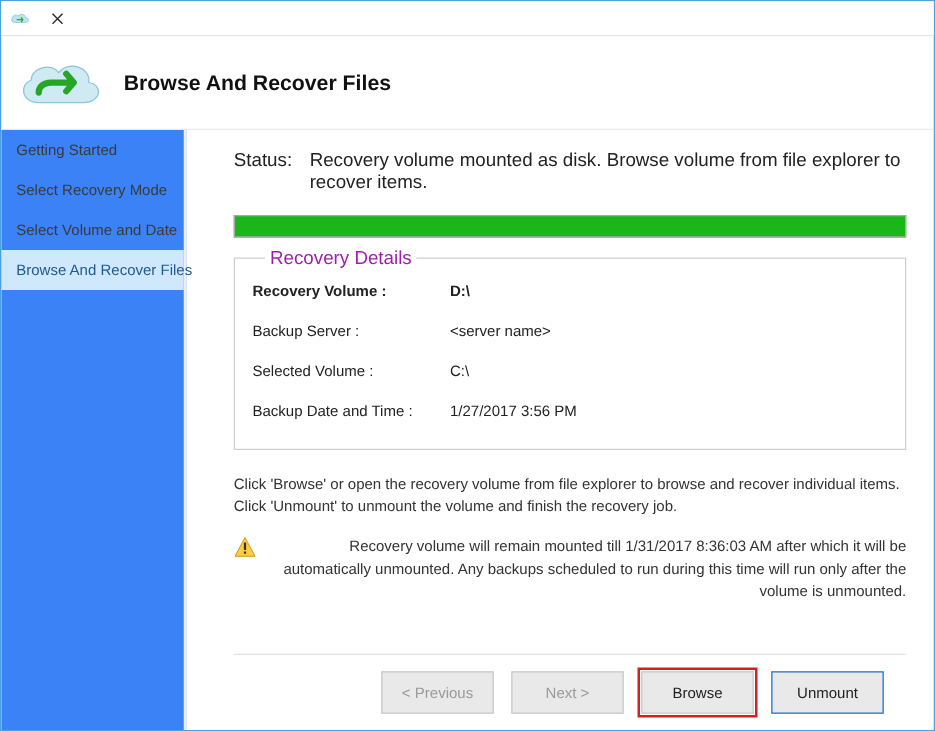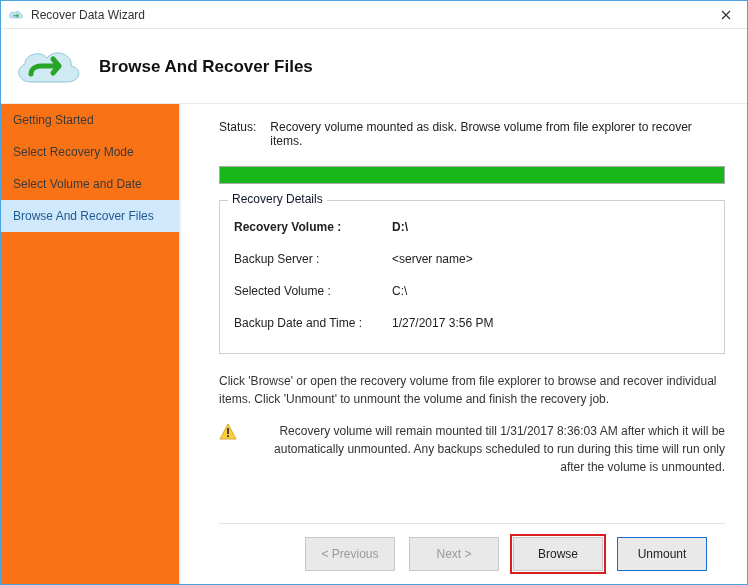--- a/index.html
+++ b/index.html
@@ -45,63 +45,63 @@
   }
   .header h1 {
     margin: 0; font-size: 17px; font-weight: 700; color: #111;
   }
   .body {
     display: flex;
     height: calc(100% - 28px - 74px);
     border-top: 1px solid #e9e9e9;
   }
   .sidebar {
-    width: 180px;
+    width: 148px;
     border-right: 2px solid #ededed;
-    background: #f97316;
+    background: #3b82f6;
   }
   .nav-item {
     padding: 9px 12px;
     font-size: 12px;
     color: #3a3a3a;
     cursor: default;
     white-space: nowrap;
   }
   .nav-item.active {
     background: #cfe8fb;
     color: #215a8f;
   }
   .main {
     flex: 1;
     position: relative;
     padding: 16px 22px 0 38px;
     display: flex;
     flex-direction: column;
   }
-  .status-row { display: flex; gap: 14px; margin-bottom: 18px; font-size: 12px; }
+  .status-row { display: flex; gap: 14px; margin-bottom: 18px; font-size: 15px; }
   .status-label { color: #222; }
   .progress {
     height: 18px;
     border: 1px solid #aaa;
     background: #19b719;
     margin-bottom: 16px;
   }
   .fieldset {
     border: 1px solid #cfcfcf;
     padding: 10px 14px 14px 14px;
     margin-bottom: 18px;
     position: relative;
   }
   .fieldset .legend {
     position: absolute;
-    top: -9px; left: 8px;
+    top: -9px; left: 24px;
     background: #fff;
     padding: 0 4px;
-    font-size: 12px;
-    color: #0f172a;
+    font-size: 15px;
+    color: #a21caf;
   }
   .detail-row {
     display: flex;
     gap: 18px;
     padding: 9px 0;
     font-size: 12px;
   }
   .detail-row .k { width: 140px; }
   .detail-row.bold .k, .detail-row.bold .v { font-weight: 700; }
   .hint { font-size: 12px; line-height: 1.5; color: #333; margin-bottom: 14px; }
@@ -136,21 +136,20 @@
 </head>
 <body>
 
 <div class="titlebar">
   <span class="cloud-icon">
     <svg viewBox="0 0 24 16" width="18" height="14">
       <path d="M7 12 C3 12 2 9 4 7 C4 4 8 3 10 5 C12 2 18 3 18 7 C22 7 22 12 18 12 Z" fill="#bfe3ef" stroke="#6fb2c8" stroke-width="0.6"></path>
       <path d="M9 9 L15 9 L13.5 7 M15 9 L13.5 11" fill="none" stroke="#2fa82f" stroke-width="1.4" stroke-linecap="round" stroke-linejoin="round"></path>
     </svg>
   </span>
-  <span class="title">Recover Data Wizard</span>
   <div class="close">
     <svg viewBox="0 0 10 10" width="10" height="10">
       <path d="M1 1 L9 9 M9 1 L1 9" stroke="#333" stroke-width="1.2"></path>
     </svg>
   </div>
 </div>
 
 <div class="header">
   <span class="big-cloud">
     <svg viewBox="0 0 70 46" width="70" height="46">

